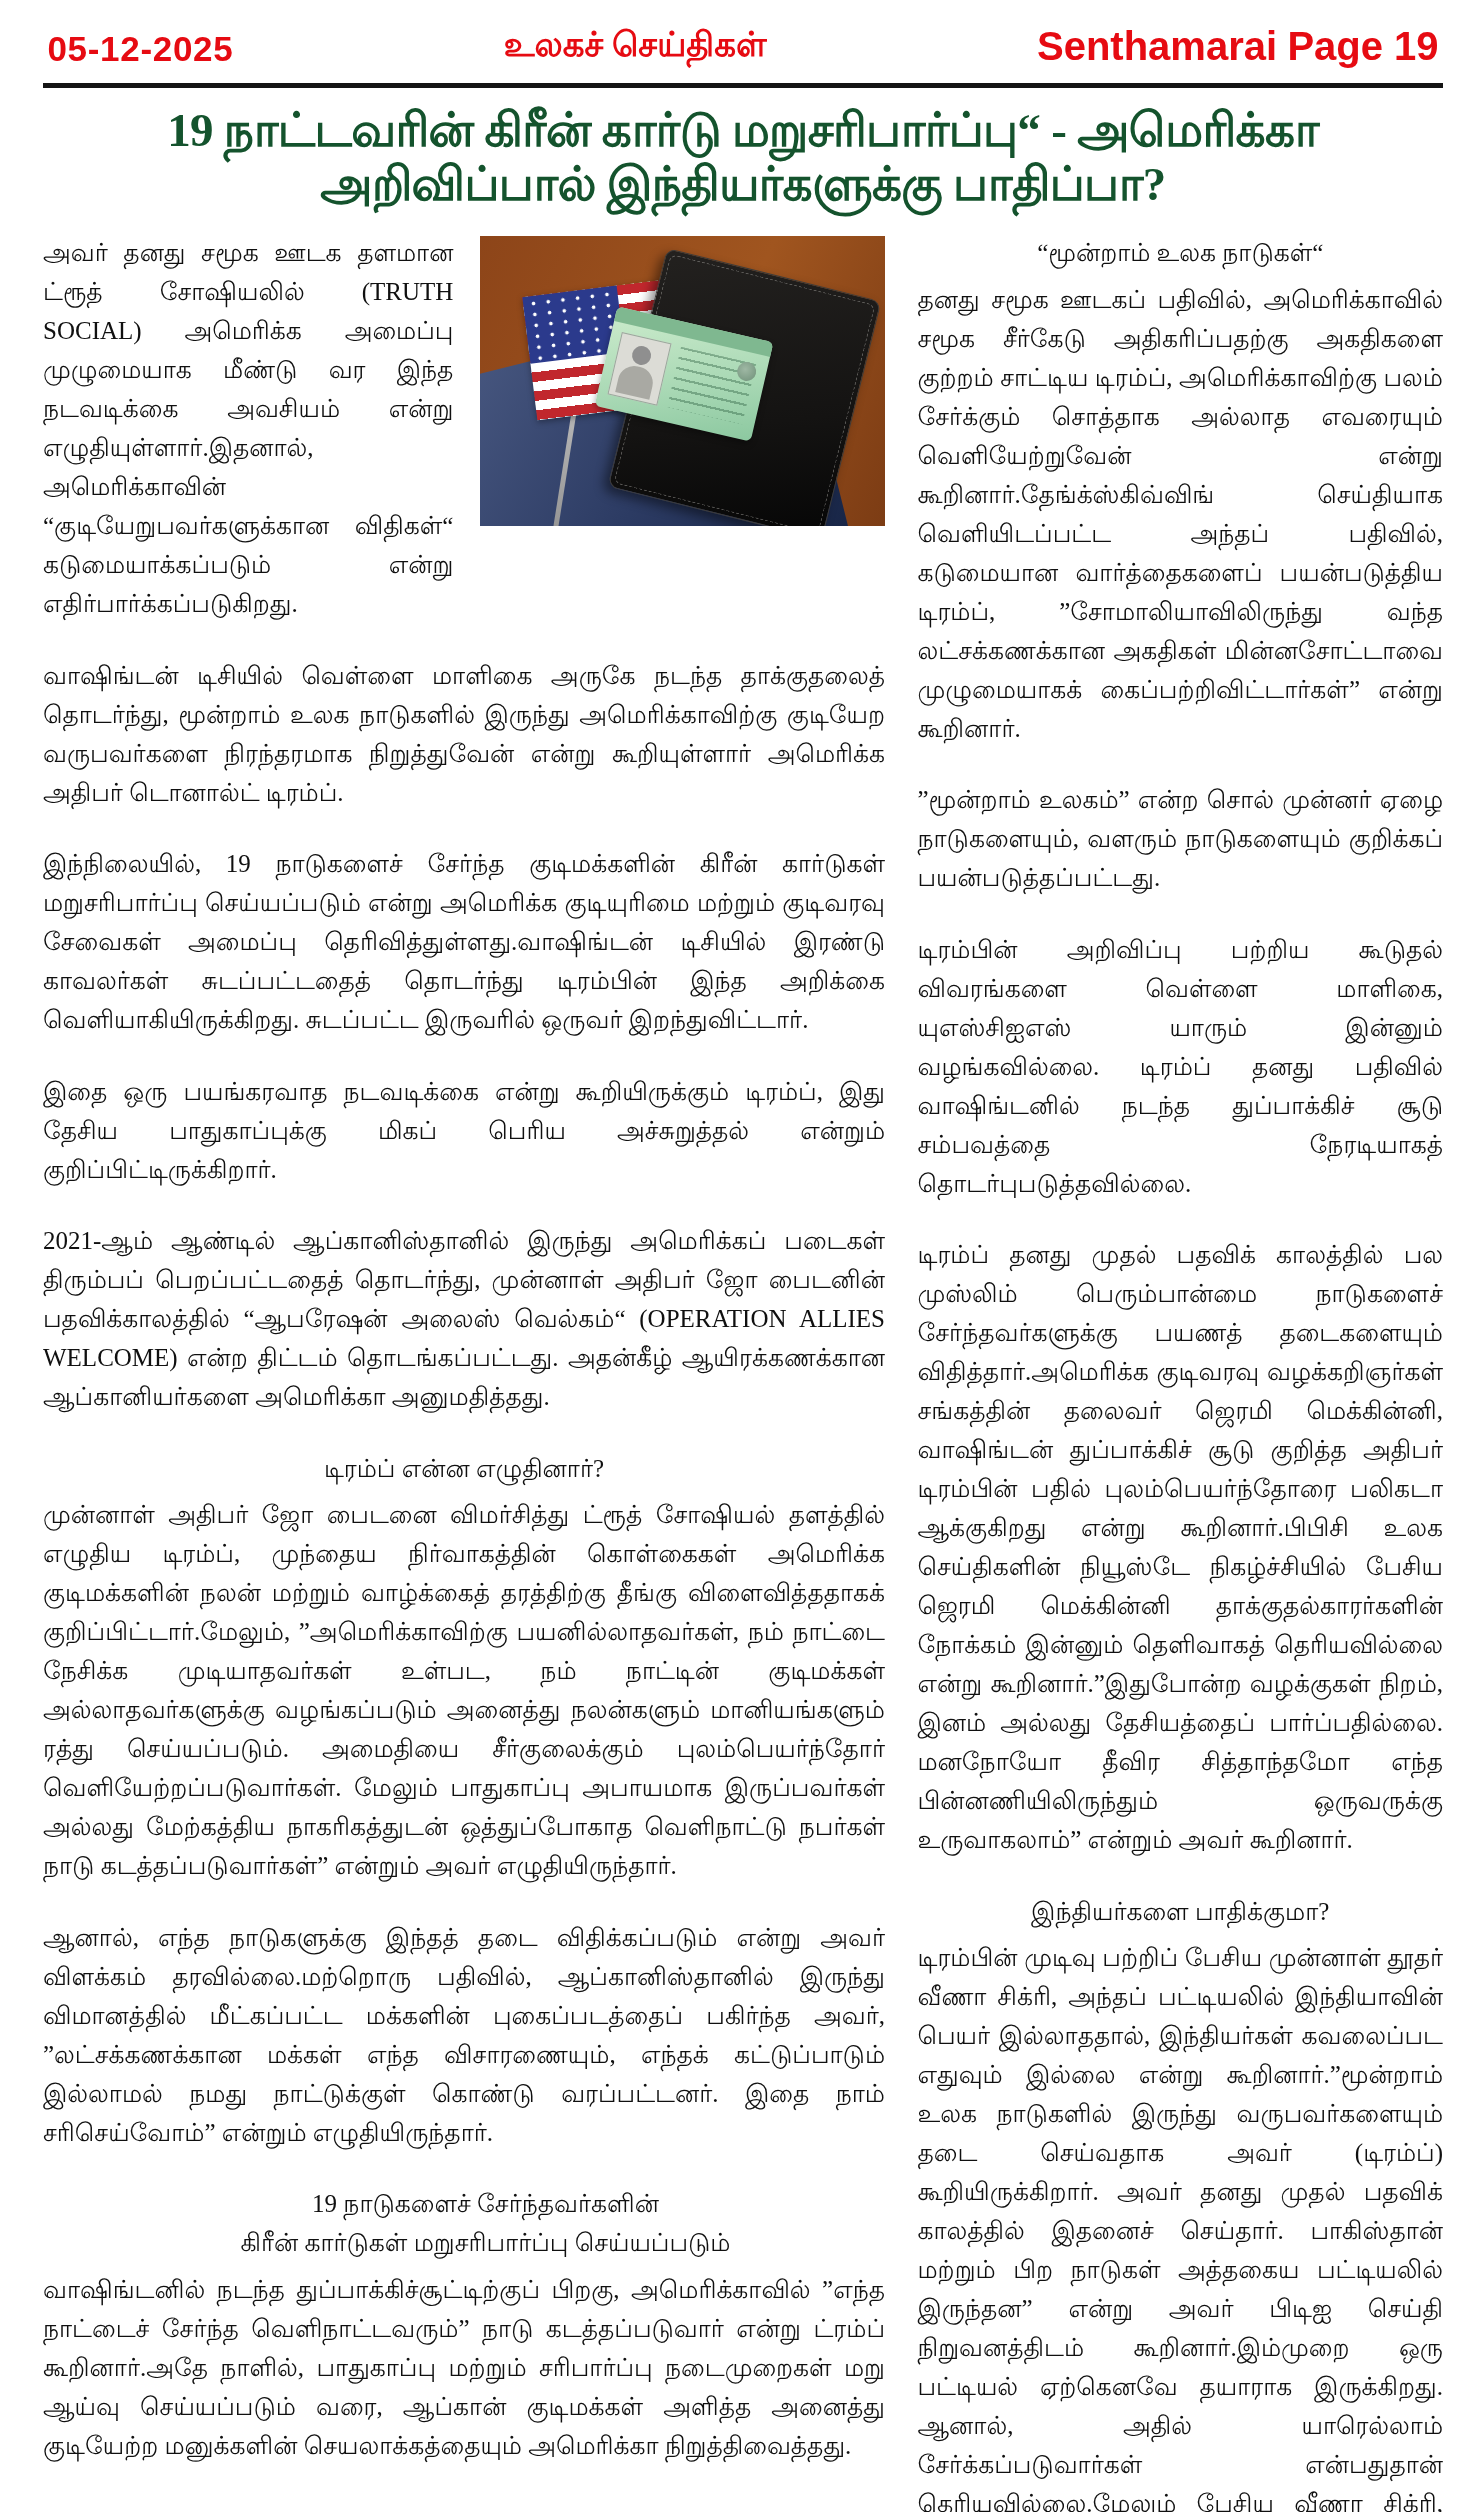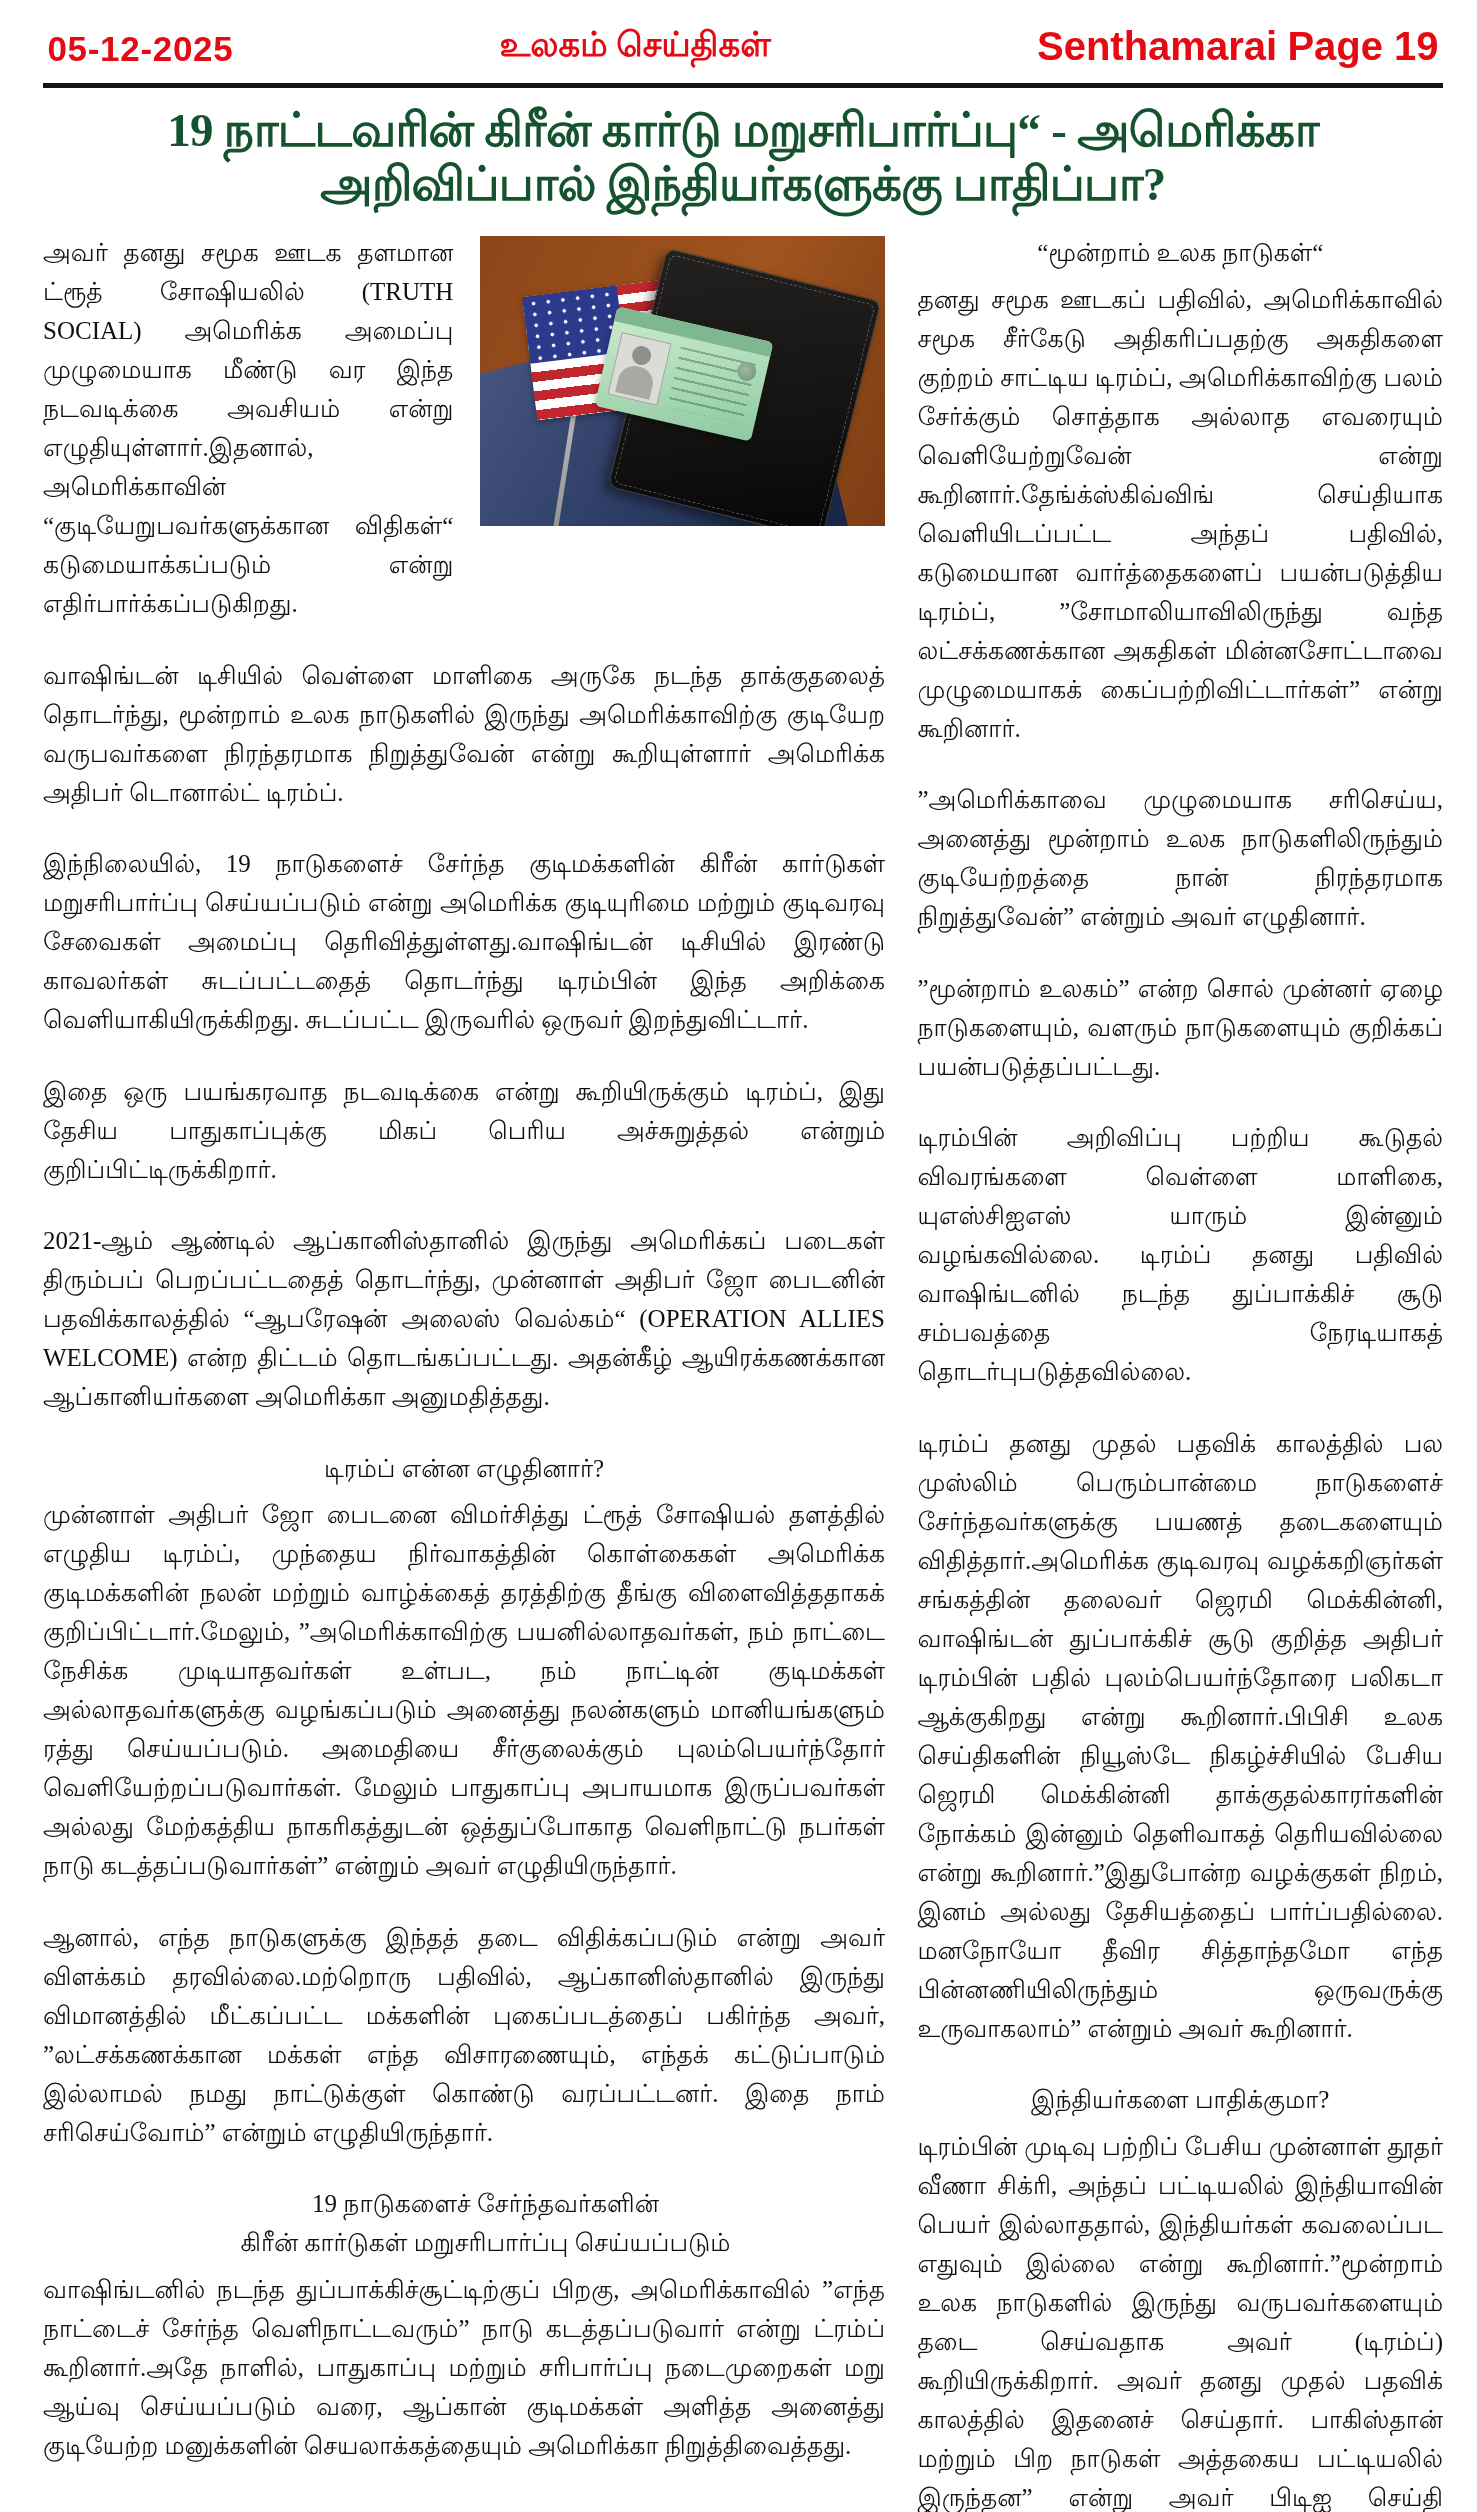--- a/index.html
+++ b/index.html
@@ -122,21 +122,21 @@
   }
   .clearfix::after{content:"";display:block;clear:both;}
 </style>
 </head>
 <body>
 
 <div class="page">
 
   <div class="masthead">
     <span class="date">05-12-2025</span>
-    <span class="section">உலகம் செய்திகள்</span>
+    <span class="section">உலகச் செய்திகள்</span>
     <span class="brand"><span>Senthamarai</span><span class="pg">Page 19</span></span>
   </div>
 
   <div class="headline">19 நாட்டவரின் கிரீன் கார்டு மறுசரிபார்ப்பு“ - அமெரிக்கா அறிவிப்பால் இந்தியர்களுக்கு பாதிப்பா?</div>
 
   <div class="cols">
 
     <div class="col-left clearfix">
 
       <div class="news-photo">
@@ -169,21 +169,20 @@
       <p class="body">ஆனால், எந்த நாடுகளுக்கு இந்தத் தடை விதிக்கப்படும் என்று அவர் விளக்கம் தரவில்லை.மற்றொரு பதிவில், ஆப்கானிஸ்தானில் இருந்து விமானத்தில் மீட்கப்பட்ட மக்களின் புகைப்படத்தைப் பகிர்ந்த அவர், ”லட்சக்கணக்கான மக்கள் எந்த விசாரணையும், எந்தக் கட்டுப்பாடும் இல்லாமல் நமது நாட்டுக்குள் கொண்டு வரப்பட்டனர். இதை நாம் சரிசெய்வோம்” என்றும் எழுதியிருந்தார்.</p>
       <p class="subhead indent tight">19 நாடுகளைச் சேர்ந்தவர்களின்
 கிரீன் கார்டுகள் மறுசரிபார்ப்பு செய்யப்படும்</p>
       <p class="body">வாஷிங்டனில் நடந்த துப்பாக்கிச்சூட்டிற்குப் பிறகு, அமெரிக்காவில் ”எந்த நாட்டைச் சேர்ந்த வெளிநாட்டவரும்” நாடு கடத்தப்படுவார் என்று ட்ரம்ப் கூறினார்.அதே நாளில், பாதுகாப்பு மற்றும் சரிபார்ப்பு நடைமுறைகள் மறு ஆய்வு செய்யப்படும் வரை, ஆப்கான் குடிமக்கள் அளித்த அனைத்து குடியேற்ற மனுக்களின் செயலாக்கத்தையும் அமெரிக்கா நிறுத்திவைத்தது.</p>
 
     </div>
 
     <div class="col-right">
       <p class="subhead tight">“மூன்றாம் உலக நாடுகள்“</p>
       <p class="body">தனது சமூக ஊடகப் பதிவில், அமெரிக்காவில் சமூக சீர்கேடு அதிகரிப்பதற்கு அகதிகளை குற்றம் சாட்டிய டிரம்ப், அமெரிக்காவிற்கு பலம் சேர்க்கும் சொத்தாக அல்லாத எவரையும் வெளியேற்றுவேன் என்று கூறினார்.தேங்க்ஸ்கிவ்விங் செய்தியாக வெளியிடப்பட்ட அந்தப் பதிவில், கடுமையான வார்த்தைகளைப் பயன்படுத்திய டிரம்ப், ”சோமாலியாவிலிருந்து வந்த லட்சக்கணக்கான அகதிகள் மின்னசோட்டாவை முழுமையாகக் கைப்பற்றிவிட்டார்கள்” என்று கூறினார்.</p>
-      <p class="body">”அமெரிக்காவை முழுமையாக சரிசெய்ய, அனைத்து மூன்றாம் உலக நாடுகளிலிருந்தும் குடியேற்றத்தை நான் நிரந்தரமாக நிறுத்துவேன்” என்றும் அவர் எழுதினார்.</p>
       <p class="body">”மூன்றாம் உலகம்” என்ற சொல் முன்னர் ஏழை நாடுகளையும், வளரும் நாடுகளையும் குறிக்கப் பயன்படுத்தப்பட்டது.</p>
       <p class="body">டிரம்பின் அறிவிப்பு பற்றிய கூடுதல் விவரங்களை வெள்ளை மாளிகை, யுஎஸ்சிஐஎஸ் யாரும் இன்னும் வழங்கவில்லை. டிரம்ப் தனது பதிவில் வாஷிங்டனில் நடந்த துப்பாக்கிச் சூடு சம்பவத்தை நேரடியாகத் தொடர்புபடுத்தவில்லை.</p>
       <p class="body">டிரம்ப் தனது முதல் பதவிக் காலத்தில் பல முஸ்லிம் பெரும்பான்மை நாடுகளைச் சேர்ந்தவர்களுக்கு பயணத் தடைகளையும் விதித்தார்.அமெரிக்க குடிவரவு வழக்கறிஞர்கள் சங்கத்தின் தலைவர் ஜெரமி மெக்கின்னி, வாஷிங்டன் துப்பாக்கிச் சூடு குறித்த அதிபர் டிரம்பின் பதில் புலம்பெயர்ந்தோரை பலிகடா ஆக்குகிறது என்று கூறினார்.பிபிசி உலக செய்திகளின் நியூஸ்டே நிகழ்ச்சியில் பேசிய ஜெரமி மெக்கின்னி தாக்குதல்காரர்களின் நோக்கம் இன்னும் தெளிவாகத் தெரியவில்லை என்று கூறினார்.”இதுபோன்ற வழக்குகள் நிறம், இனம் அல்லது தேசியத்தைப் பார்ப்பதில்லை. மனநோயோ தீவிர சித்தாந்தமோ எந்த பின்னணியிலிருந்தும் ஒருவருக்கு உருவாகலாம்” என்றும் அவர் கூறினார்.</p>
       <p class="subhead tight">இந்தியர்களை பாதிக்குமா?</p>
       <p class="body">டிரம்பின் முடிவு பற்றிப் பேசிய முன்னாள் தூதர் வீணா சிக்ரி, அந்தப் பட்டியலில் இந்தியாவின் பெயர் இல்லாததால், இந்தியர்கள் கவலைப்பட எதுவும் இல்லை என்று கூறினார்.”மூன்றாம் உலக நாடுகளில் இருந்து வருபவர்களையும் தடை செய்வதாக அவர் (டிரம்ப்) கூறியிருக்கிறார். அவர் தனது முதல் பதவிக் காலத்தில் இதனைச் செய்தார். பாகிஸ்தான் மற்றும் பிற நாடுகள் அத்தகைய பட்டியலில் இருந்தன” என்று அவர் பிடிஐ செய்தி நிறுவனத்திடம் கூறினார்.இம்முறை ஒரு பட்டியல் ஏற்கெனவே தயாராக இருக்கிறது. ஆனால், அதில் யாரெல்லாம் சேர்க்கப்படுவார்கள் என்பதுதான் தெரியவில்லை.மேலும் பேசிய வீணா சிக்ரி, ”பாகிஸ்தானின் பெயர் முன்னதாக அந்தப் பட்டியலில் இல்லை. ஆனால், சமீபத்திய நிகழ்வுகள் அந்த நாடுகளுக்கு இடையிலான உறவில் மாற்றம் ஏற்பட்டிருக்கிறது” என்றும் கூறினார்.திட்டவட்ட விவகார நிபுணர் பிரம்மா செல்லனேய், கடந்த ஒரு தசாப்தத்தில் அமெரிக்காவில் துப்பாக்கிச்சூடு சம்பவங்கள் சாதாரணமாகிவிட்டன என்று சமூக ஊடகத்தில் பதிவிட்டிருக்கிறார்.</p>
 
     </div>
 
   </div>
 </div>

